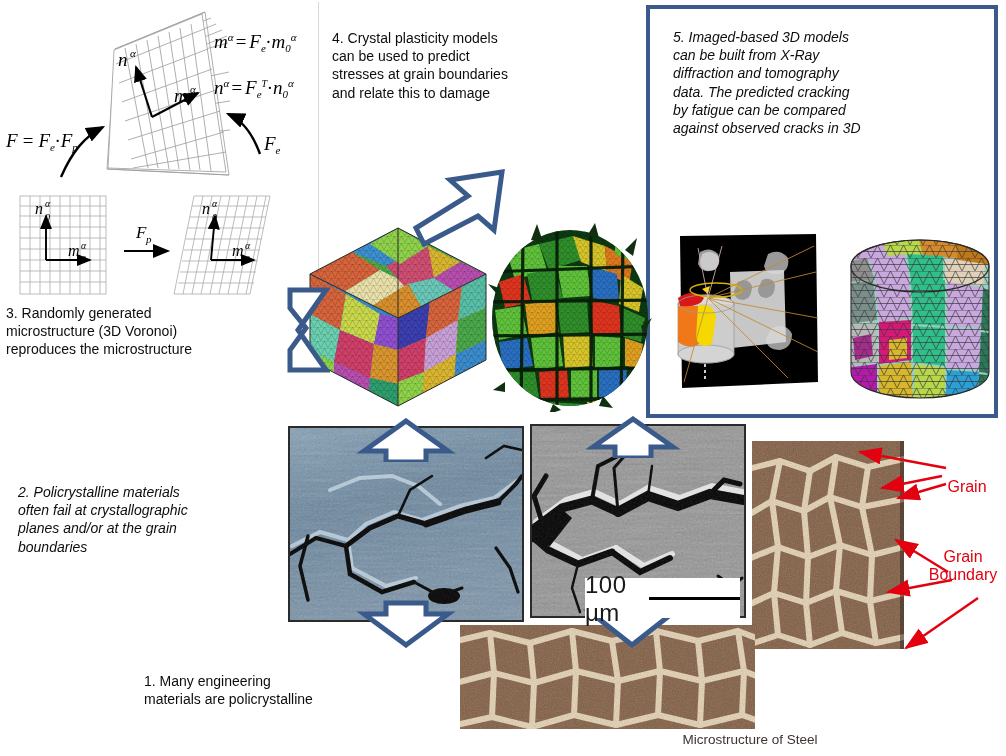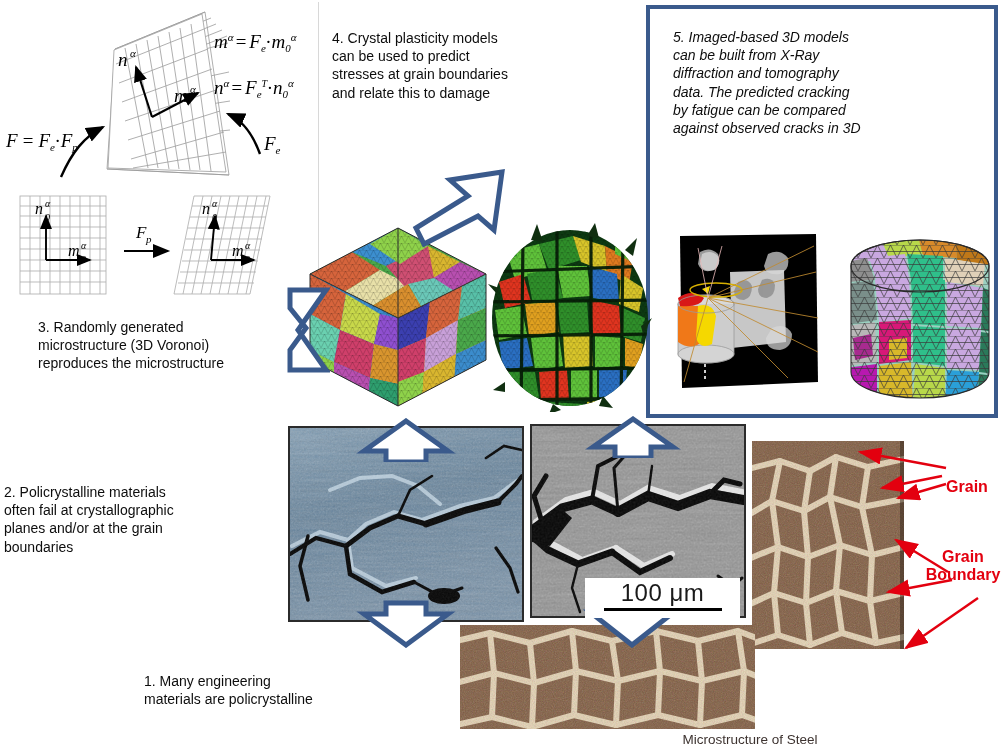--- a/index.html
+++ b/index.html
@@ -20,26 +20,26 @@
   .mathtxt{font-family:"Liberation Serif",serif;font-style:italic;}
 
   
   .panel{background:#777;overflow:hidden;}
   .brd{border:2px solid #2b2b2b;box-sizing:border-box;}
 
   
   .harrow{fill:#ffffff;stroke:#3a5a8c;stroke-width:5;stroke-linejoin:miter;}
 
   
-  .redlbl{color:#e3000f;font-weight:bold;font-size:16px;line-height:1.12;
+  .redlbl{color:#e3000f;font-weight:normal;font-size:16px;line-height:1.12;
           text-align:center;}
 
   
   #scalebar{left:585px;top:578px;width:155px;height:40px;background:#fff;
-            display:flex;flex-direction:column;align-items:center;
+            display:flex;align-items:center;
             justify-content:flex-start;}
   #scalebar .txt{font-size:24px;color:#1a1a1a;font-family:"Liberation Sans",sans-serif;
                  letter-spacing:.5px;padding-top:1px;}
   #scalebar .bar{width:118px;height:3px;background:#000;margin-top:1px;}
 
   #steelcap{left:600px;top:732px;width:300px;text-align:center;
             font-size:13.5px;color:#3d3330;}
 </style>
 </head>
 <body>
@@ -577,25 +577,25 @@
 
 <div class="abs" id="scalebar">
   <div class="txt">100 μm</div>
   <div class="bar"></div>
 </div>
 
 <div class="abs" id="steelcap">Microstructure of Steel</div>
 
 <div class="abs blurb" style="left:144px;top:672px;width:300px;">1. Many engineering
 materials are policrystalline</div>
-<div class="abs blurb" style="left:4px;top:483px;width:292px;">2. Policrystalline materials
+<div class="abs blurb" style="left:18px;top:483px;width:292px;font-style:italic;">2. Policrystalline materials
 often fail at crystallographic
 planes and/or at the grain
 boundaries</div>
-<div class="abs blurb" style="left:6px;top:318px;width:334px;margin-left:32px;">3. Randomly generated
+<div class="abs blurb" style="left:6px;top:304px;width:334px;">3. Randomly generated
 microstructure (3D Voronoi)
 reproduces the microstructure</div>
 <div class="abs blurb" style="left:332px;top:29px;width:302px;">4. Crystal plasticity models
 can be used to predict
 stresses at grain boundaries
 and relate this to damage</div>
 <div class="abs blurb" style="left:673px;top:28px;width:328px;font-style:italic;">5. Imaged-based 3D models
 can be built from X-Ray
 diffraction and tomography
 data. The predicted cracking

